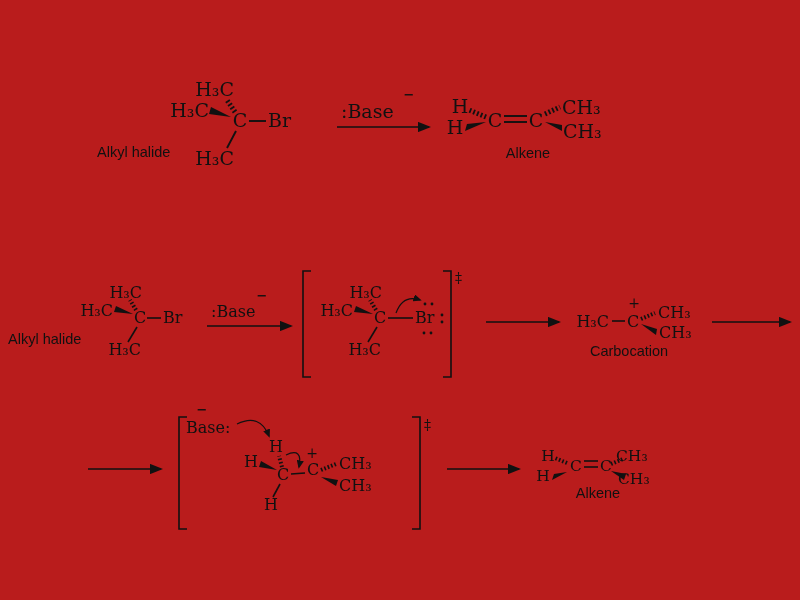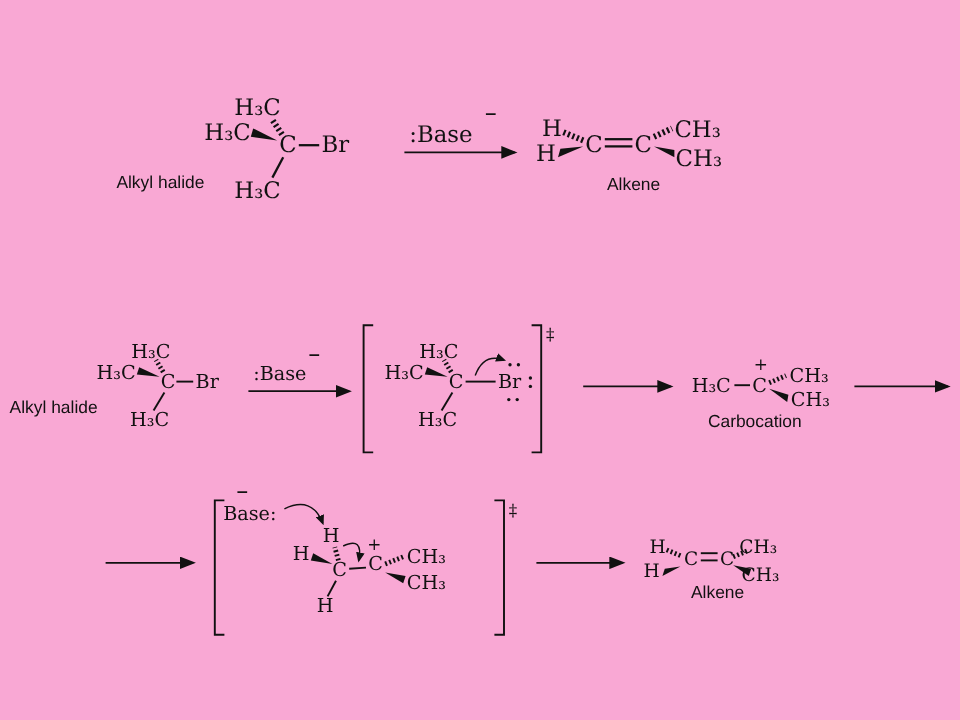--- a/index.html
+++ b/index.html
@@ -1,16 +1,16 @@
 <!DOCTYPE html>
 <html><head>
 <meta charset="utf-8">
 <style>
   html,body { margin:0; padding:0; background:#fff; }
-  .stage { position:relative; width:800px; height:600px; background:#f9a8d4; overflow:hidden; }
+  .stage { position:relative; width:800px; height:600px; background:#b91c1c; overflow:hidden; }
   svg text { fill:#111; }
   .f-lg  { font-family:"DejaVu Serif","Liberation Serif",serif; font-size:19px; }
   .f-md  { font-family:"DejaVu Serif","Liberation Serif",serif; font-size:16px; }
   .f-sm  { font-family:"DejaVu Serif","Liberation Serif",serif; font-size:15.5px; }
   .chg   { font-family:"DejaVu Serif","Liberation Serif",serif; font-size:14px; }
   .chg-sm{ font-family:"DejaVu Serif","Liberation Serif",serif; font-size:13px; font-weight:bold; }
   .lbl   { font-family:"Liberation Sans","DejaVu Sans",sans-serif; font-size:14.5px; }
   .bond     { stroke:#111; stroke-width:1.6; }
   .bond-hvy { stroke:#111; stroke-width:1.9; }
   .hash-lg  { stroke:#111; stroke-width:5;   stroke-dasharray:1.8 2.2; }

